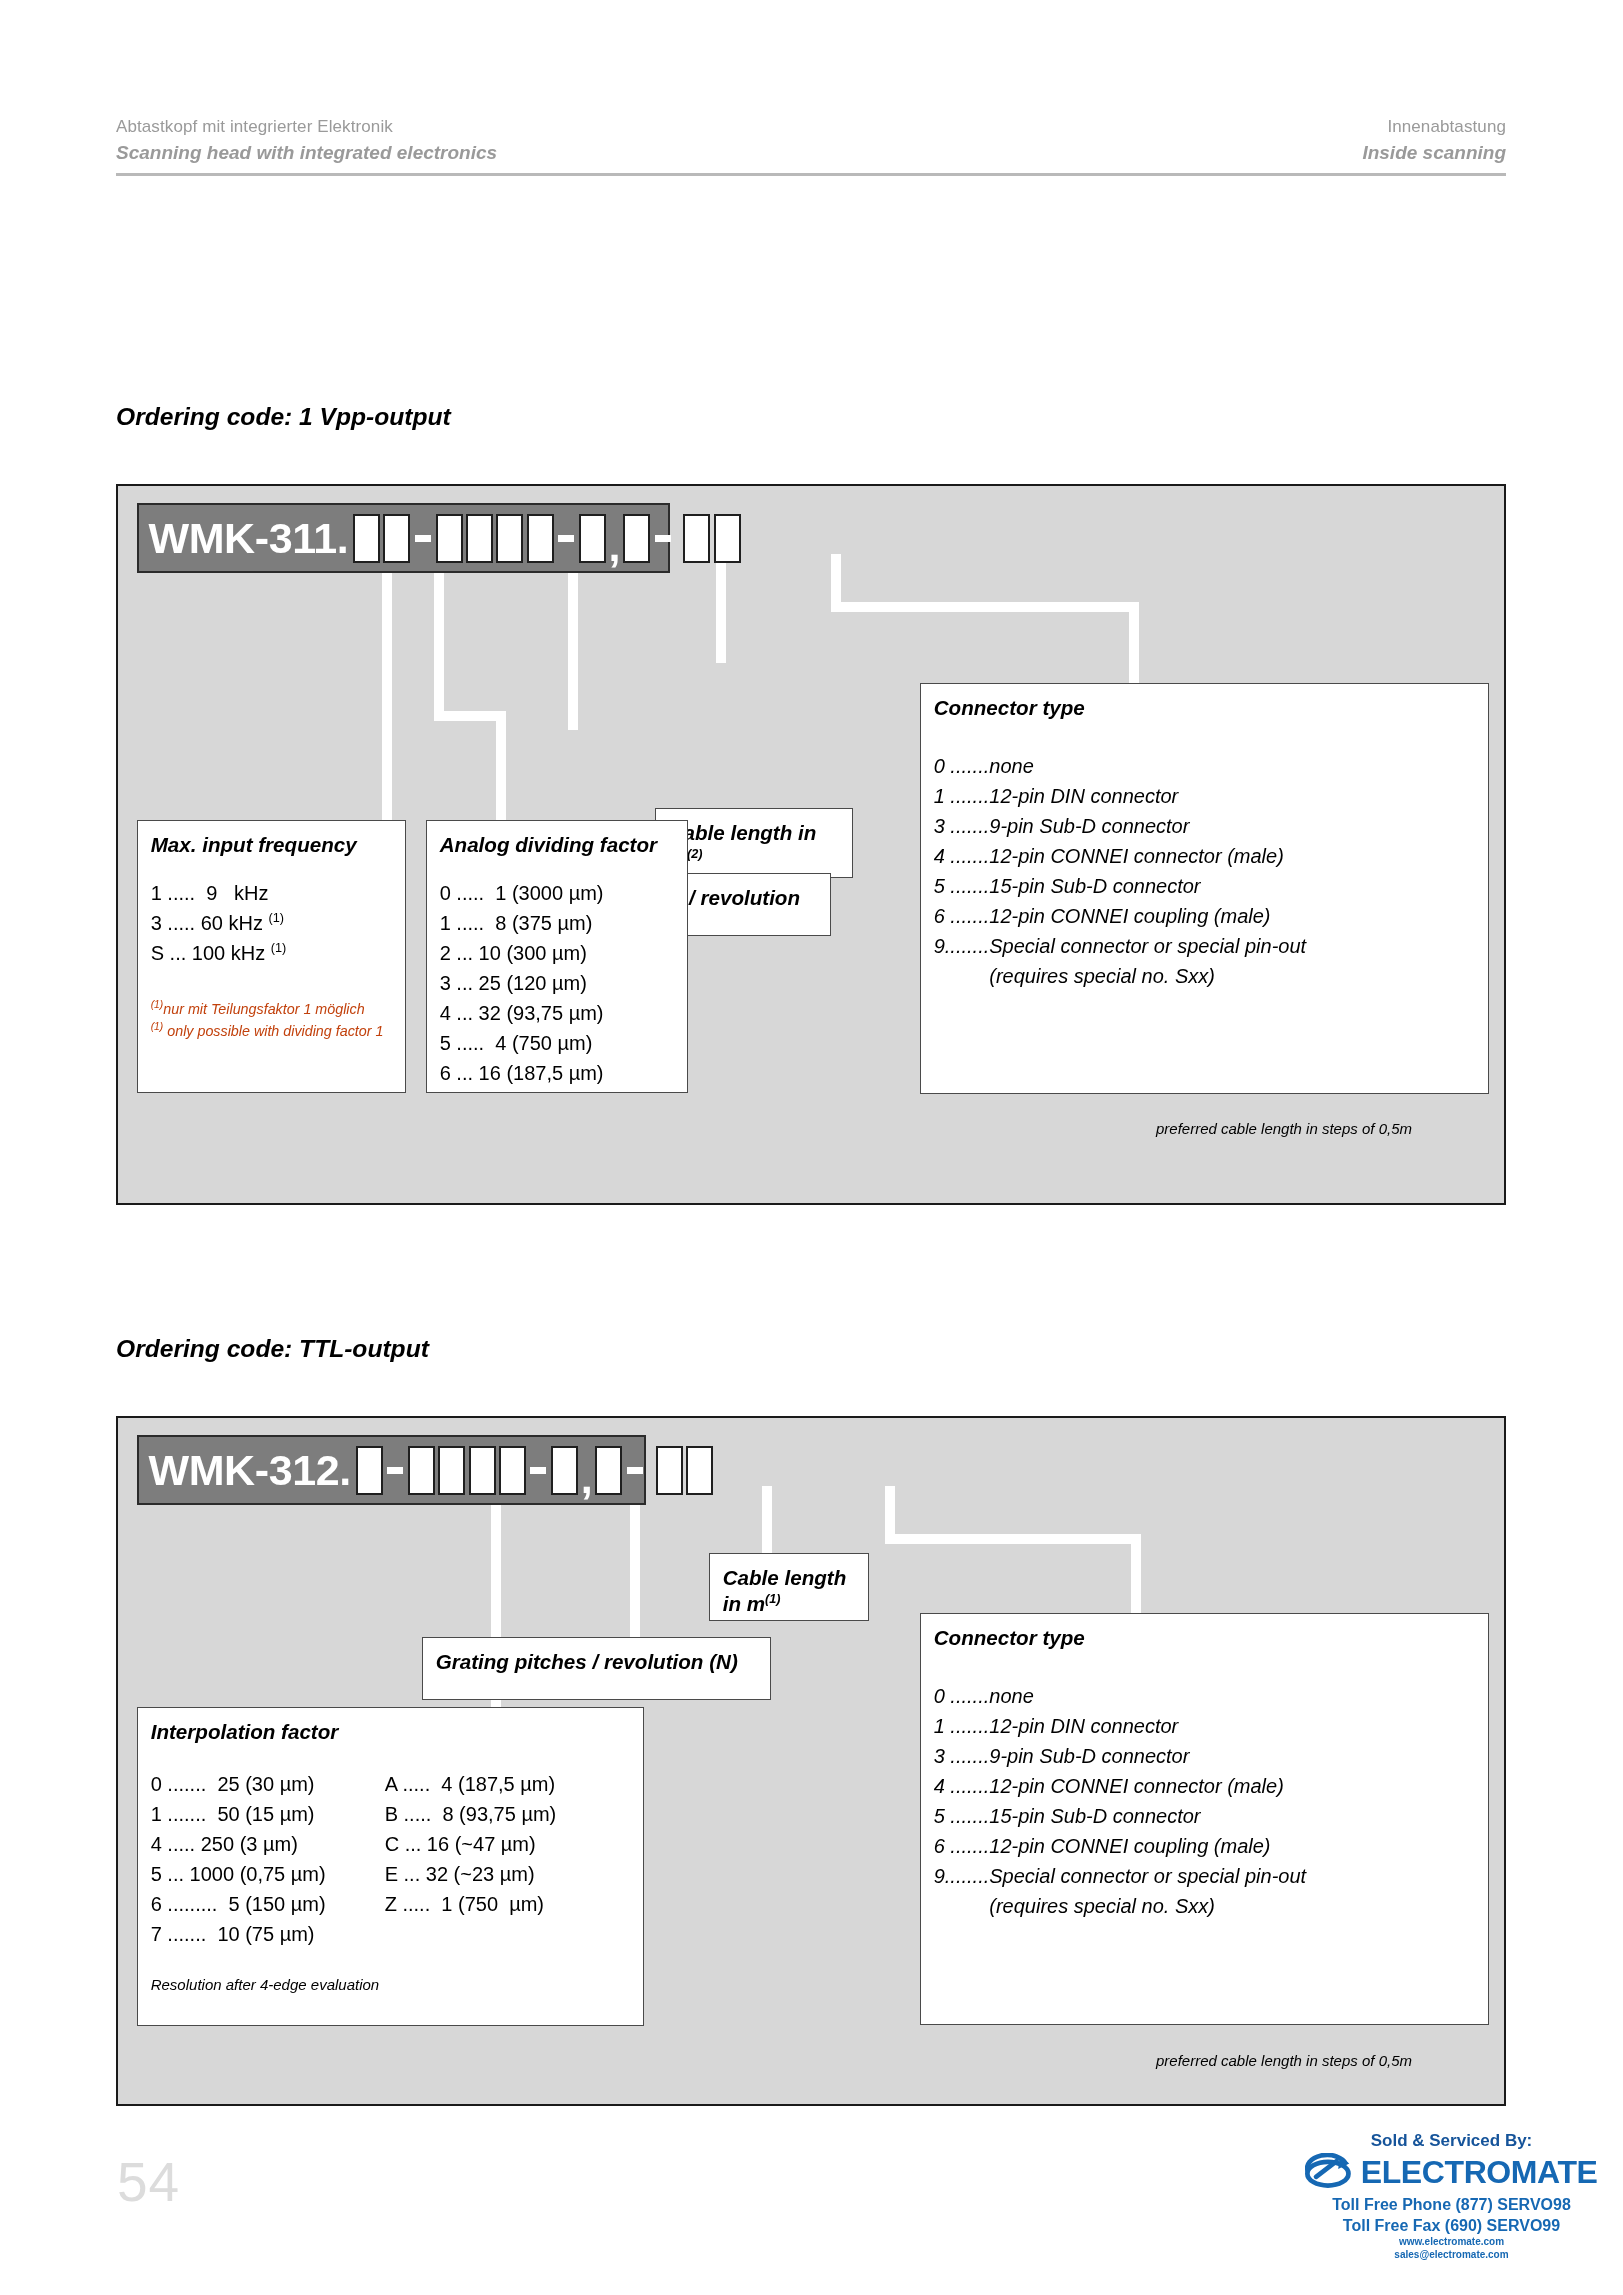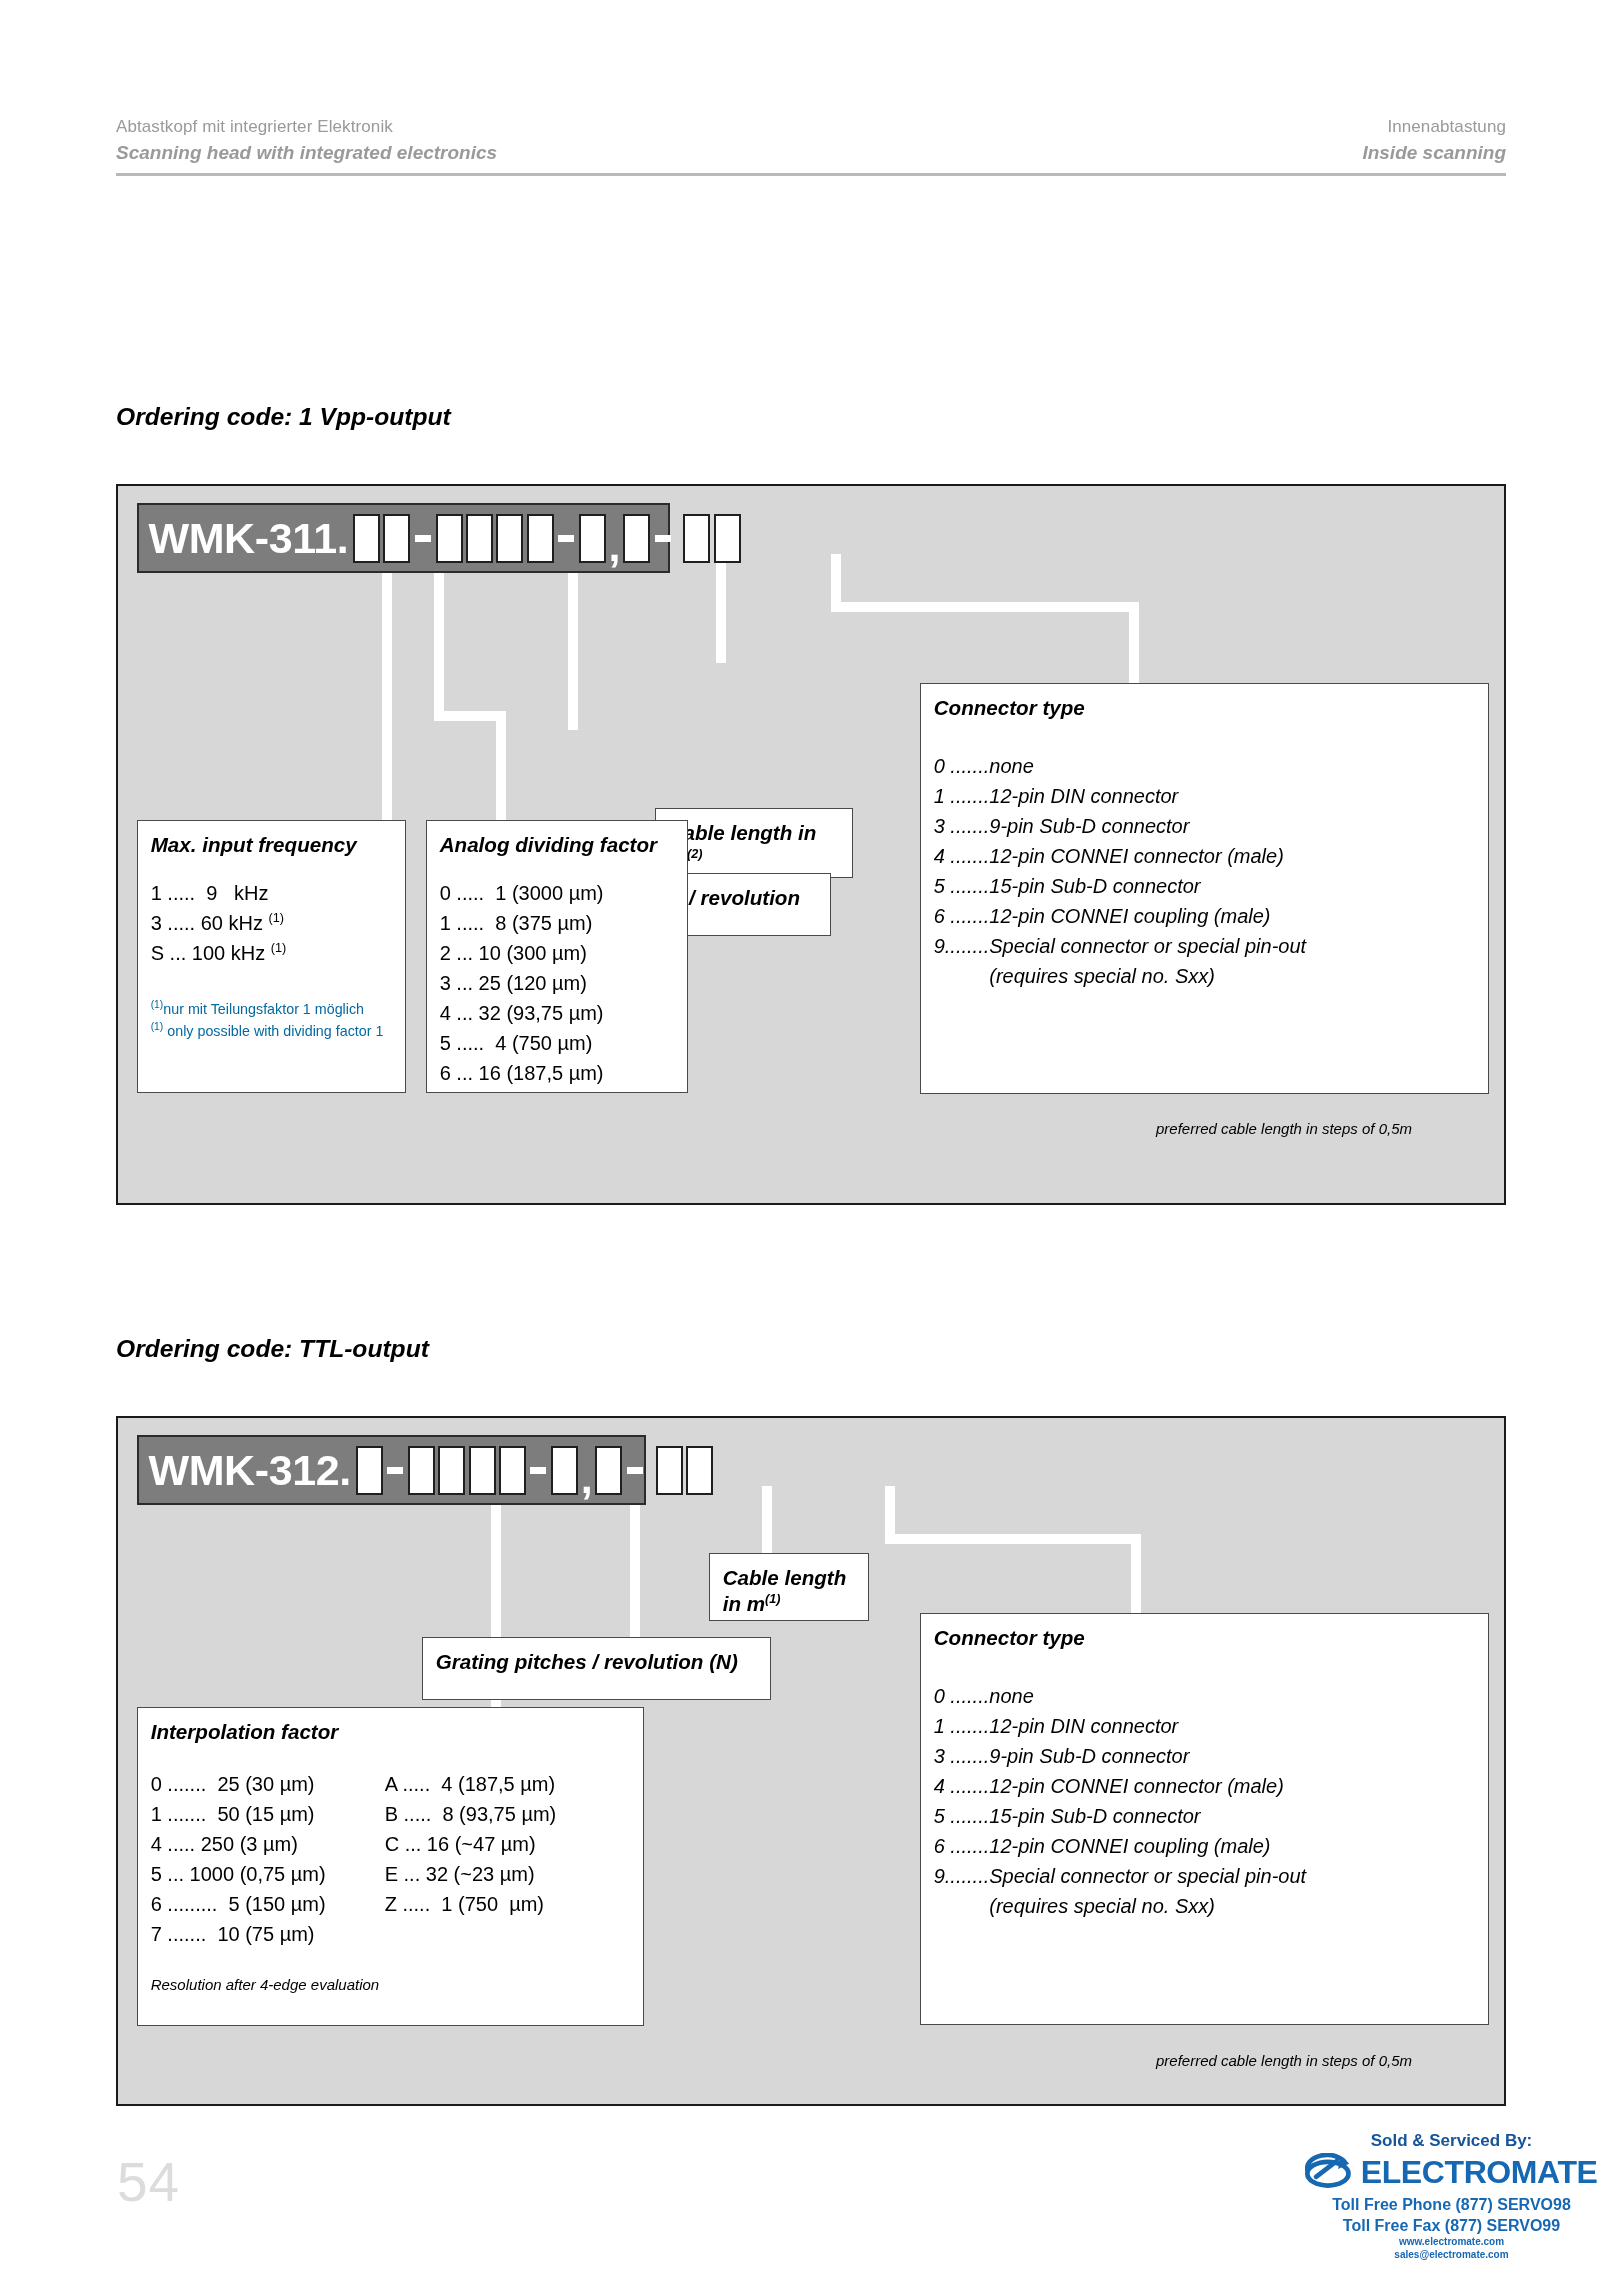--- a/index.html
+++ b/index.html
@@ -78,21 +78,21 @@
     position:absolute;background:#ffffff;border:1.6px solid #4a4a4a;
     box-sizing:border-box;padding:11px 12.7px;
   }
   .callout .ch{
     font-size:20.6px;font-weight:700;font-style:italic;color:#000;
     line-height:1.24;margin:0;
   }
   .callout .list{margin-top:24px;}
   .callout .li{font-size:20px;color:#000;line-height:1.50;white-space:pre;}
   .callout .li.it{font-style:italic;}
-  .callout .note{font-size:14.3px;color:#0369a1;line-height:1.45;white-space:pre;}
+  .callout .note{font-size:14.3px;color:#c2410c;line-height:1.45;white-space:pre;font-style:italic;}
   .callout .note sup{font-size:10.3px;}
   .callout .subnote{font-size:15px;font-style:italic;color:#000;}
   .callout .two{display:flex;gap:59px;}
 
   .panel-foot{
     position:absolute;font-size:15px;font-style:italic;color:#000;
   }
 
   
   .pageno{
@@ -297,20 +297,20 @@
           <ellipse cx="29" cy="26" rx="26" ry="15" fill="none" stroke="#1668b3" stroke-width="6"></ellipse>
           <path d="M4 24 A24 16 0 0 1 52 14" fill="none" stroke="#1668b3" stroke-width="6"></path>
           <path d="M44 4 L56 13 L42 20 Z" fill="#1668b3"></path>
           <path d="M14 30 L40 10" stroke="#1668b3" stroke-width="6" stroke-linecap="round"></path>
         </svg>
       </span>
       <span class="brand">ELECTROMATE</span>
     </div>
     <div class="lines">
       <div class="ln">Toll Free Phone  (877) SERVO98</div>
-      <div class="ln">Toll Free Fax  (877) SERVO99</div>
+      <div class="ln">Toll Free Fax  (690) SERVO99</div>
       <div class="ln sm">www.electromate.com</div>
       <div class="ln sm">sales@electromate.com</div>
     </div>
   </div>
 
 </div>
 
 
 </body></html>

